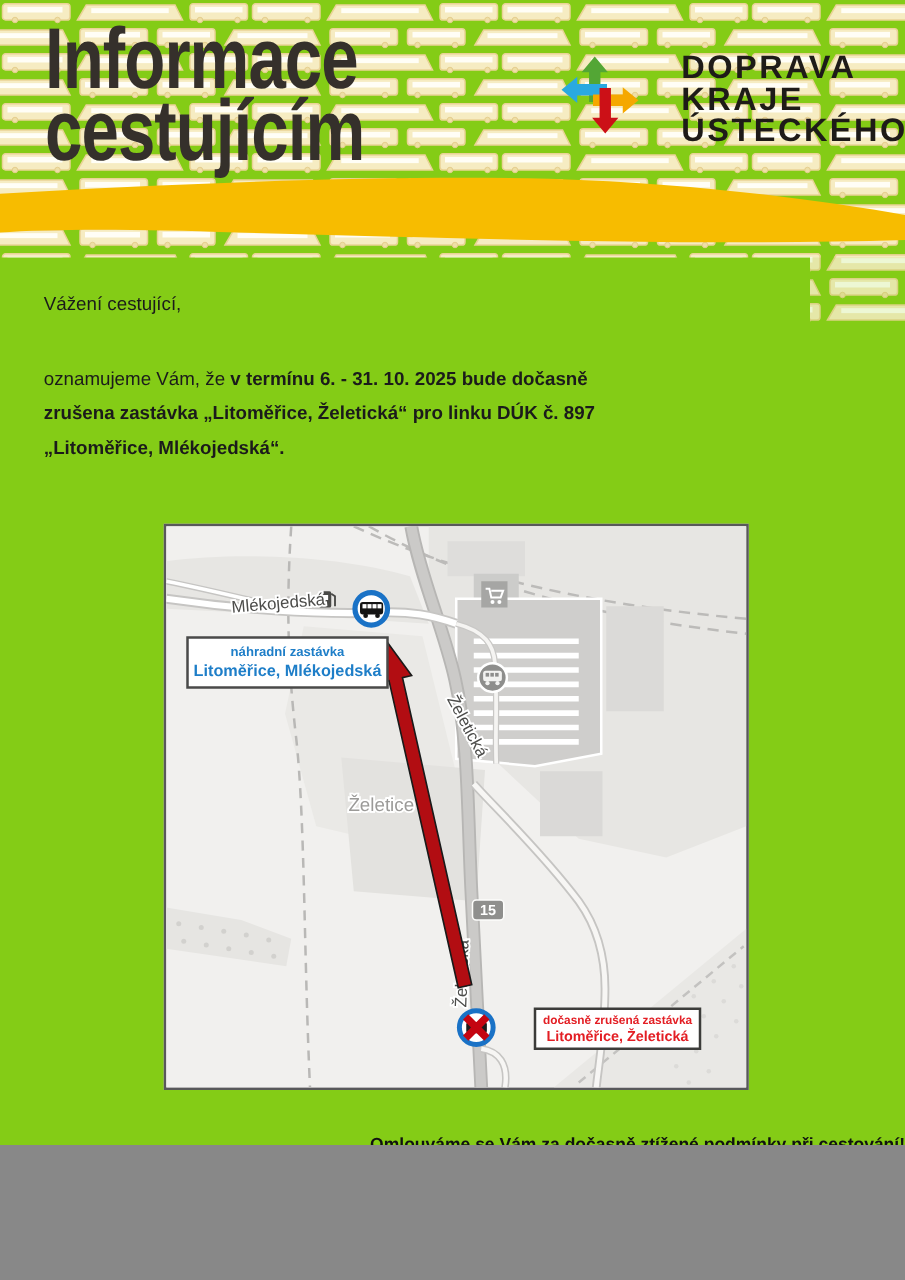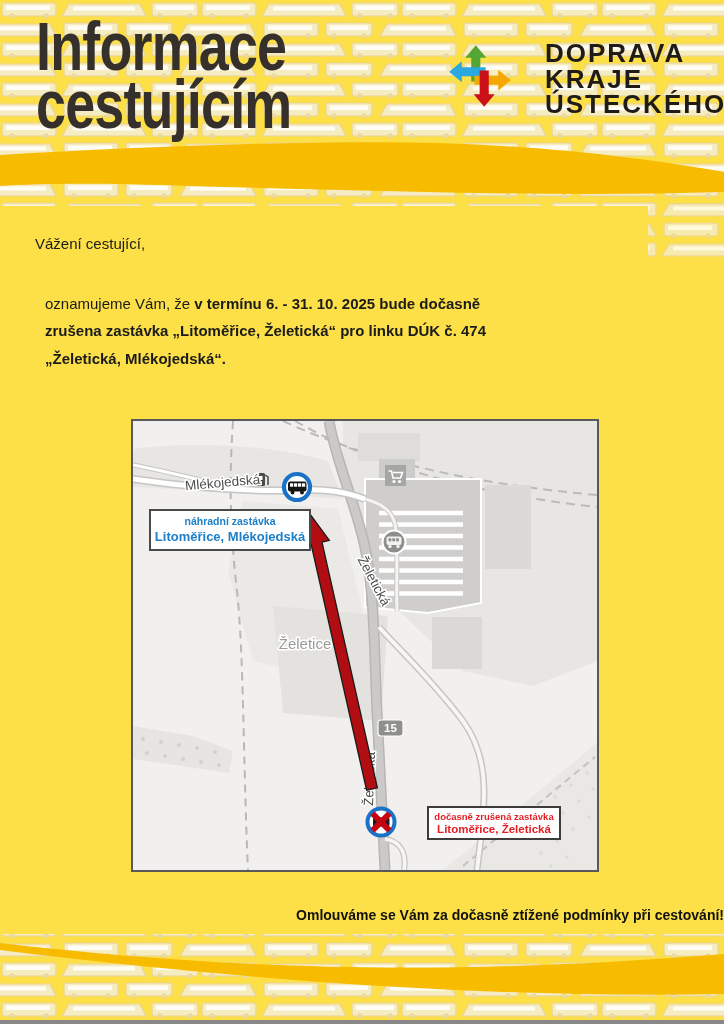--- a/index.html
+++ b/index.html
@@ -1,26 +1,26 @@
 <!DOCTYPE html>
 <html><head>
 <meta charset="utf-8">
 <style>
   html,body{margin:0;padding:0;background:#888;}
-  #page{position:relative;width:724px;height:1020px;background:#fde047;overflow:hidden;
+  #page{position:relative;width:724px;height:916px;background:#84cc16;overflow:hidden;
         font-family:"Liberation Sans",sans-serif;margin:0 auto;}
   #bg{position:absolute;left:0;top:0;}
   .title{position:absolute;left:36px;top:18px;font-size:69px;line-height:58px;font-weight:bold;
          letter-spacing:-1px;color:#35302b;transform:scaleX(.78);transform-origin:0 0;white-space:nowrap;}
   .brandmark{position:absolute;left:438px;top:30px;}
   .brandtext{position:absolute;left:545px;top:41px;font-size:26px;line-height:25.5px;font-weight:bold;
              letter-spacing:2px;color:#1e1b18;white-space:nowrap;}
   .bodytext{position:absolute;left:35px;top:230px;width:648px;font-size:15px;line-height:27.5px;color:#1b1b1b;}
   .salutation{margin:0 0 32px 0;}
-  .pline{white-space:nowrap;margin-left:10px;}
+  .pline{white-space:nowrap;}
   .b{font-weight:bold;}
   .mapbox{position:absolute;left:131px;top:419px;width:468px;height:453px;border:2px solid #58585a;
           box-sizing:border-box;background:#f1f0ee;}
   .closing{position:absolute;left:0;top:893px;width:724px;text-align:right;font-size:14px;color:#111;font-weight:bold;}
   svg text{font-family:"Liberation Sans",sans-serif;}
   .street{font-size:13.5px;fill:#4c4c4a;stroke:#ffffff;stroke-width:3px;paint-order:stroke;}
   .place{font-size:15px;fill:#9b9a98;stroke:#ffffff;stroke-width:3px;paint-order:stroke;}
 </style>
 </head>
 <body>
@@ -94,24 +94,24 @@
     <div>KRAJE</div>
     <div>ÚSTECKÉHO</div>
   </div>
 
   <div class="bodytext">
     <p class="salutation">Vážení cestující,</p>
     <div class="pline">
       <span>oznamujeme Vám, že </span><span class="b">v termínu 6. - 31. 10. 2025 bude dočasně</span>
     </div>
     <div class="pline">
-      <span class="b">zrušena zastávka „Litoměřice, Želetická“ pro linku DÚK č. 474</span>
+      <span class="b">zrušena zastávka „Litoměřice, Želetická“ pro linku DÚK č. 897</span>
     </div>
     <div class="pline">
-      <span class="b">„Želetická, Mlékojedská“.</span>
+      <span class="b">„Litoměřice, Mlékojedská“.</span>
     </div>
   </div>
 
   <div class="mapbox">
   <svg width="464" height="449" viewBox="0 0 464 449">
     <rect x="0" y="0" width="464" height="449" fill="#f1f0ee"></rect>
 
     <g>
       <path d="M0,28 C60,20 140,24 195,40 L210,78 L120,72 L0,66 Z" fill="#e7e6e3"></path>
       <path d="M210,0 L464,0 L464,240 L400,265 L330,250 L255,180 L225,90 L210,40 Z" fill="#e7e6e3"></path>

